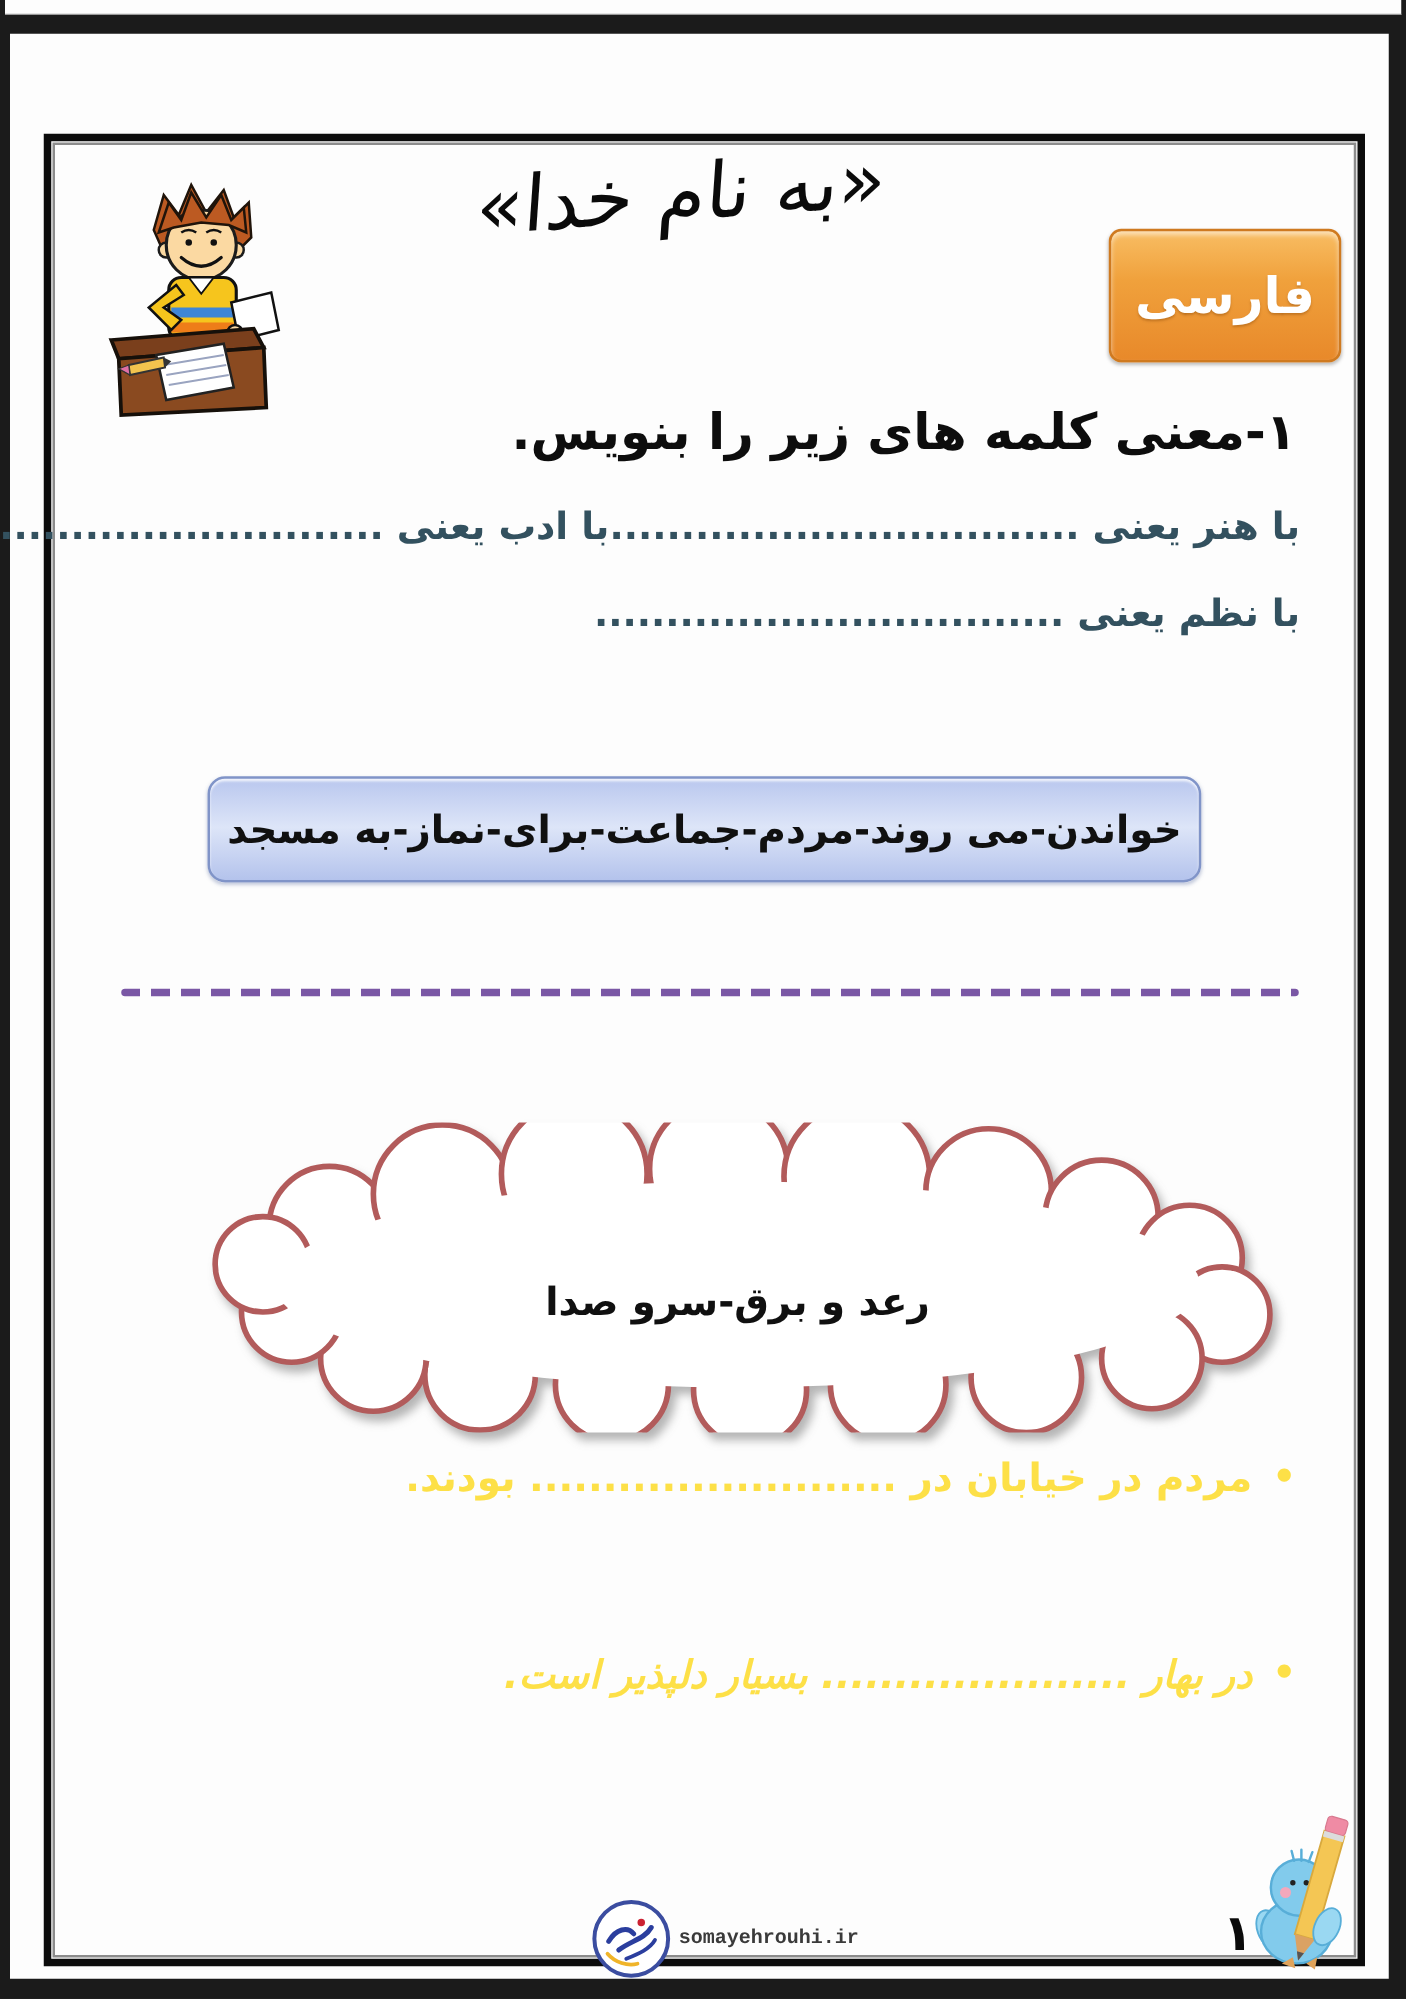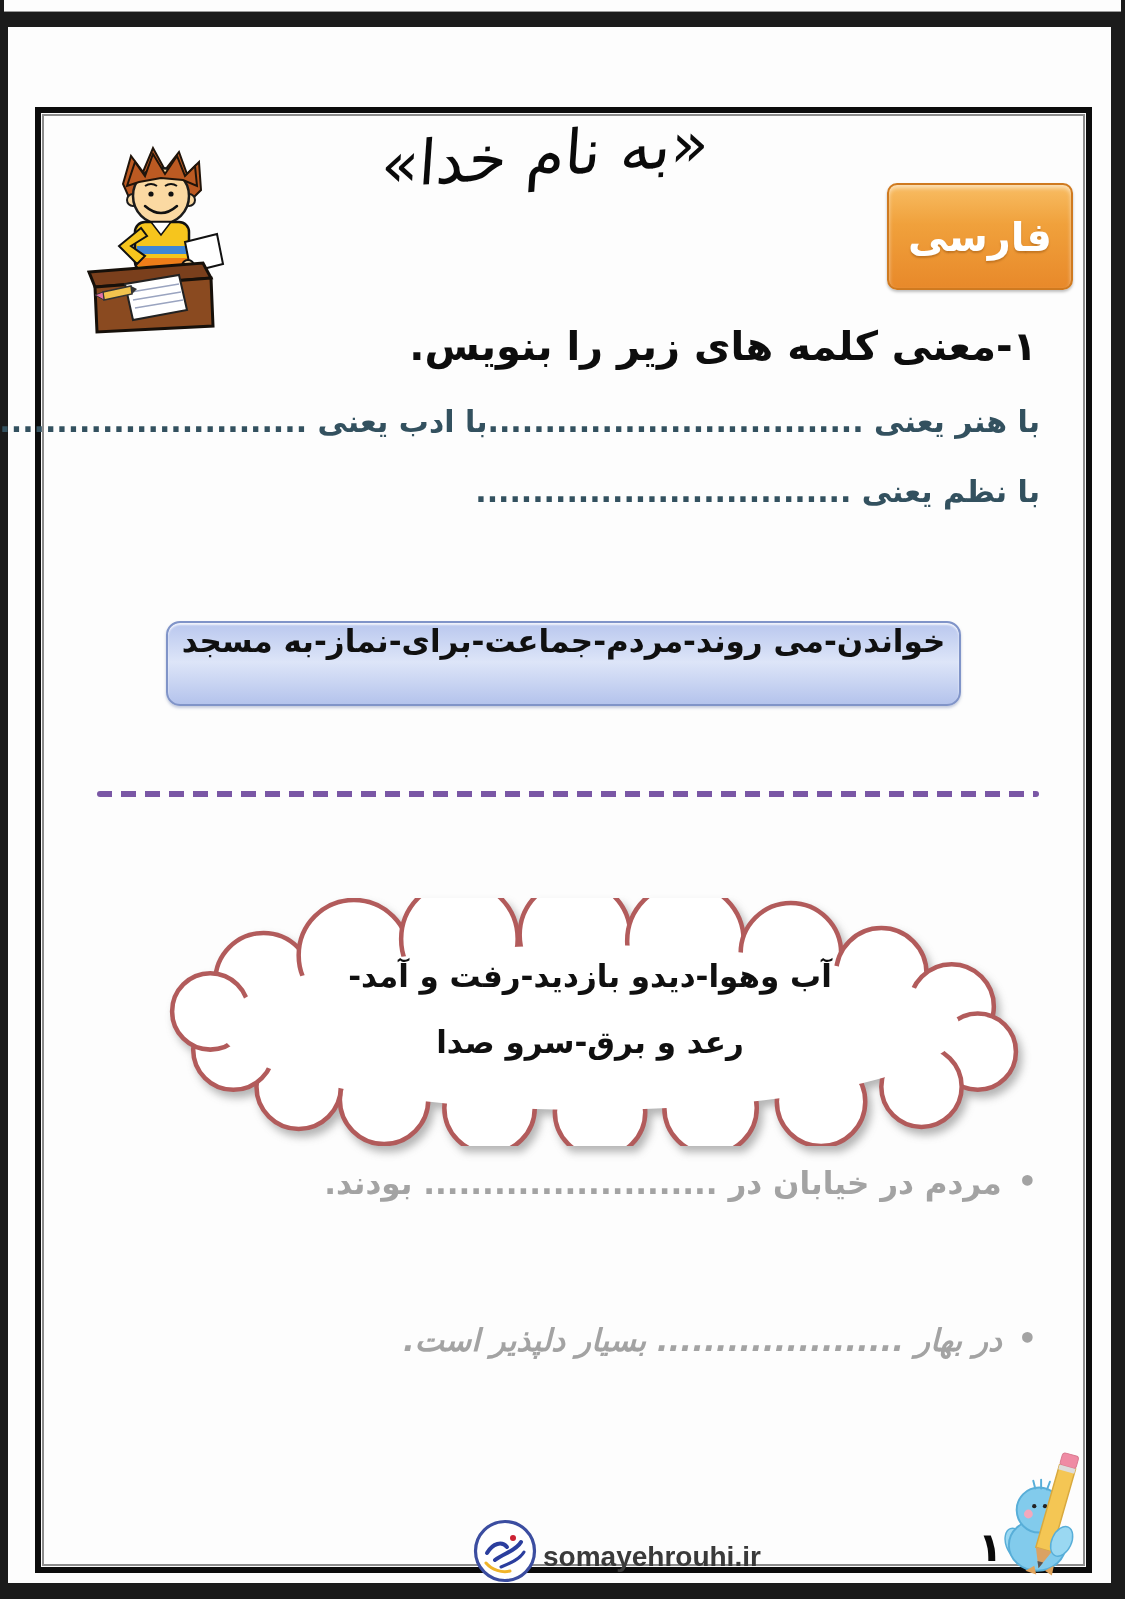--- a/index.html
+++ b/index.html
@@ -9,28 +9,28 @@
   .page{position:absolute;left:8px;top:27px;width:1103px;height:1556px;background:#fdfdfd;}
   .frame{position:absolute;left:35px;top:107px;width:1045px;height:1454px;border:6px solid #0c0c0c;background:transparent;}
   .frame-inner{position:absolute;inset:1px;border:2px solid #8c8c8c;}
   .abs{position:absolute;}
   .fa{direction:rtl;unicode-bidi:embed;}
   .bismillah{left:320px;top:118px;width:450px;text-align:center;font-size:62px;color:#0a0a0a;transform:rotate(-4deg) skewX(-8deg);letter-spacing:1px;}
   .badge{left:887px;top:183px;width:182px;height:103px;border-radius:10px;border:2px solid #cf7a20;background:linear-gradient(180deg,#f8bd63 0%,#f0a13c 38%,#e8892a 100%);box-shadow:inset 0 3px 4px rgba(255,255,255,.55), 0 2px 3px rgba(0,0,0,.25);display:flex;align-items:center;justify-content:center;}
   .badge span{color:#fff;font-size:40px;font-weight:bold;text-shadow:0 2px 2px rgba(120,60,0,.35);}
   .heading{right:88px;font-size:40px;font-weight:bold;color:#0d0d0d;white-space:nowrap;}
   .q1row{left:68px;width:972px;display:flex;justify-content:space-between;direction:rtl;font-size:30px;font-weight:bold;color:#33515f;white-space:nowrap;}
-  .wordbank{left:166px;top:621px;width:791px;height:81px;border-radius:14px;border:2px solid #8094c8;background:linear-gradient(180deg,#b9c7ee 0%,#dde5f8 48%,#b4c3ec 100%);box-shadow:inset 0 2px 2px rgba(255,255,255,.8),0 2px 3px rgba(90,110,160,.35);display:flex;align-items:flex-start;justify-content:center;}
+  .wordbank{left:166px;top:621px;width:791px;height:81px;border-radius:14px;border:2px solid #8094c8;background:linear-gradient(180deg,#b9c7ee 0%,#dde5f8 48%,#b4c3ec 100%);box-shadow:inset 0 2px 2px rgba(255,255,255,.8),0 2px 3px rgba(90,110,160,.35);display:flex;align-items:center;justify-content:center;}
   .wordbank span{font-size:31px;font-weight:bold;color:#101010;}
   .divider{left:97px;top:791px;width:942px;height:6px;background:repeating-linear-gradient(90deg,#7a57a5 0 15px,rgba(0,0,0,0) 15px 24px);border-radius:3px;}
   .cloud-svg{left:148px;top:898px;filter:drop-shadow(4px 6px 4px rgba(70,70,70,.40));}
   .cloudline{left:240px;width:700px;text-align:center;font-size:31px;font-weight:bold;color:#101010;white-space:nowrap;}
-  .sentence{left:150px;right:88px;text-align:right;direction:rtl;font-size:31px;font-weight:bold;color:#a3a3a3;white-space:nowrap;}
+  .sentence{left:150px;right:88px;text-align:right;direction:rtl;font-size:31px;font-weight:bold;color:#fde047;white-space:nowrap;}
   .sentence .bullet{display:inline-block;margin-left:16px;font-size:30px;transform:translateY(-2px);}
-  .footer-site{left:543px;top:1541px;font-family:Liberation Sans, sans-serif;font-size:28px;font-weight:bold;color:#3a3a3a;}
+  .footer-site{left:543px;top:1541px;font-family:Liberation Mono, monospace;font-size:16px;font-weight:bold;color:#3a3a3a;}
   .pagenum{left:978px;top:1524px;font-size:40px;font-weight:bold;color:#0a0a0a;}
 </style>
 </head>
 <body>
 
 <div class="canvas">
 
   <div class="top-strip"></div>
   <div class="page"></div>
 
@@ -103,21 +103,20 @@
         <circle cx="560" cy="208" r="46"></circle>
       <circle cx="450" cy="212" r="45"></circle>
         <circle cx="340" cy="208" r="45"></circle>
         <circle cx="235" cy="200" r="44"></circle>
       <circle cx="150" cy="187" r="42"></circle>
         <circle cx="85" cy="150" r="40"></circle>
         <circle cx="62" cy="112" r="38"></circle>
     </g>
     <ellipse cx="440" cy="128" rx="368" ry="82" fill="#ffffff"></ellipse>
   </svg>
-  <div class="abs fa cloudline" style="top:958px;">آب وهوا-دیدو بازدید-رفت و آمد-</div>
   <div class="abs fa cloudline" style="top:1024px;">رعد و برق-سرو صدا</div>
 
   <div class="abs sentence" style="top:1165px;">
     <span class="bullet">•</span><span>مردم در خیابان در ......................... بودند.</span>
   </div>
   <div class="abs sentence" style="top:1322px;font-style:italic;">
     <span class="bullet">•</span><span>در بهار ..................... بسیار دلپذیر است.</span>
   </div>
 
   <svg class="abs" style="left:472px;top:1518px;" width="66" height="66" viewBox="0 0 66 66">

